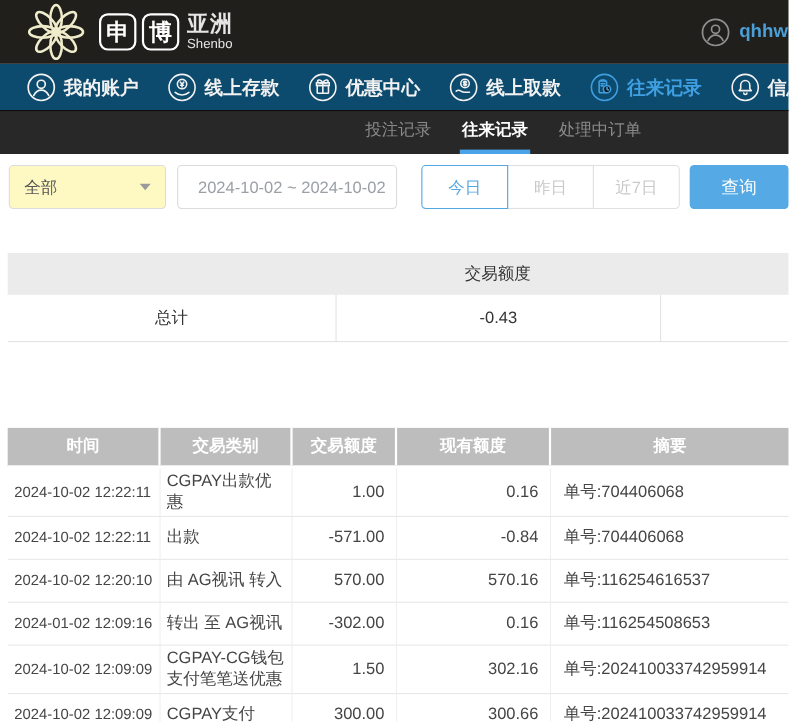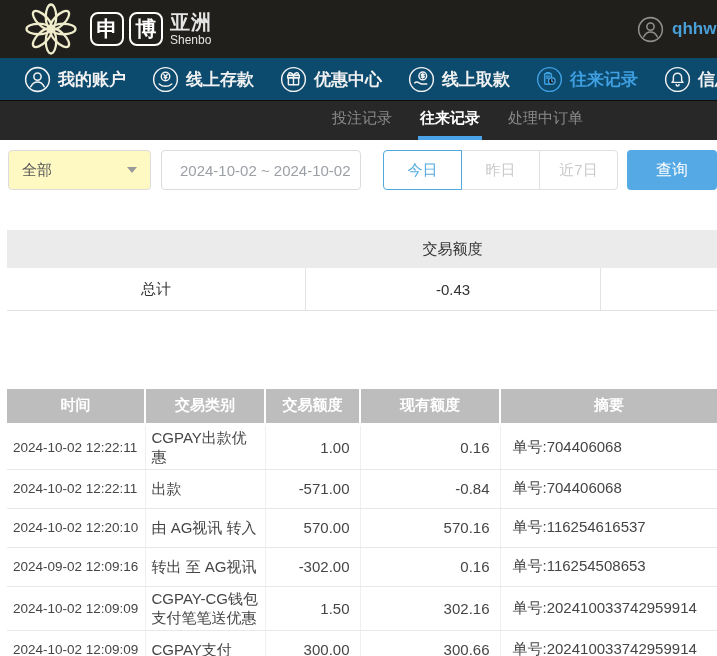--- a/index.html
+++ b/index.html
@@ -259,21 +259,21 @@
         <td class="col-note">单号:704406068</td>
       </tr>
       <tr>
         <td class="col-time">2024-10-02 12:20:10</td>
         <td class="col-type">由 AG视讯 转入</td>
         <td class="col-amount">570.00</td>
         <td class="col-balance">570.16</td>
         <td class="col-note">单号:116254616537</td>
       </tr>
       <tr>
-        <td class="col-time">2024-09-02 12:09:16</td>
+        <td class="col-time">2024-01-02 12:09:16</td>
         <td class="col-type">转出 至 AG视讯</td>
         <td class="col-amount">-302.00</td>
         <td class="col-balance">0.16</td>
         <td class="col-note">单号:116254508653</td>
       </tr>
       <tr>
         <td class="col-time">2024-10-02 12:09:09</td>
         <td class="col-type">CGPAY-CG钱包支付笔笔送优惠</td>
         <td class="col-amount">1.50</td>
         <td class="col-balance">302.16</td>

